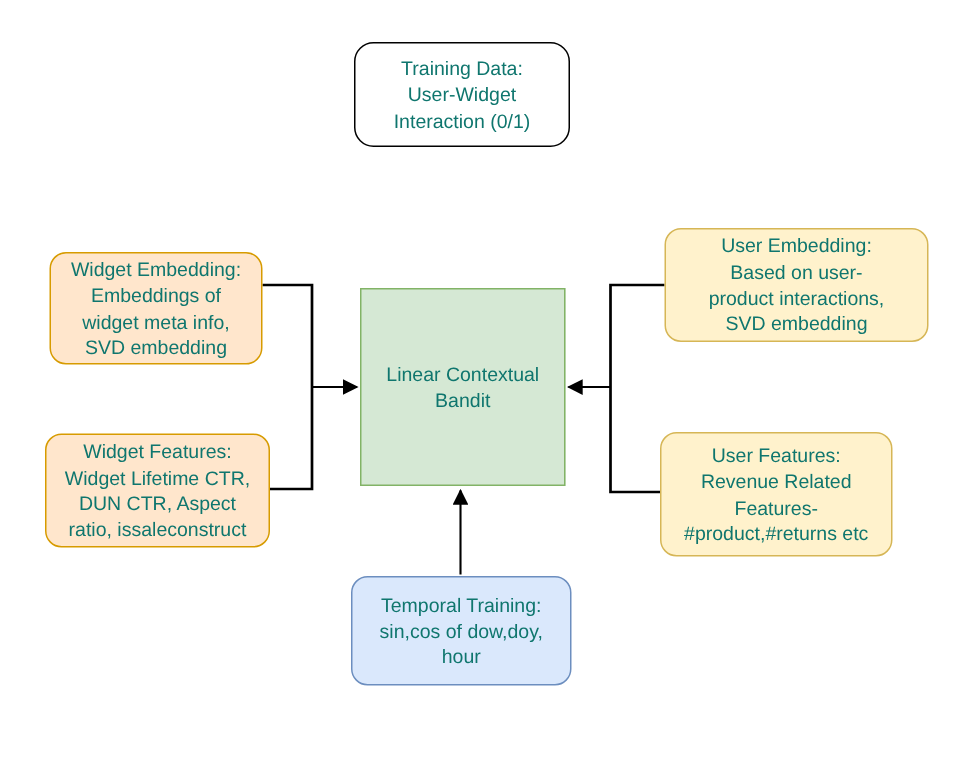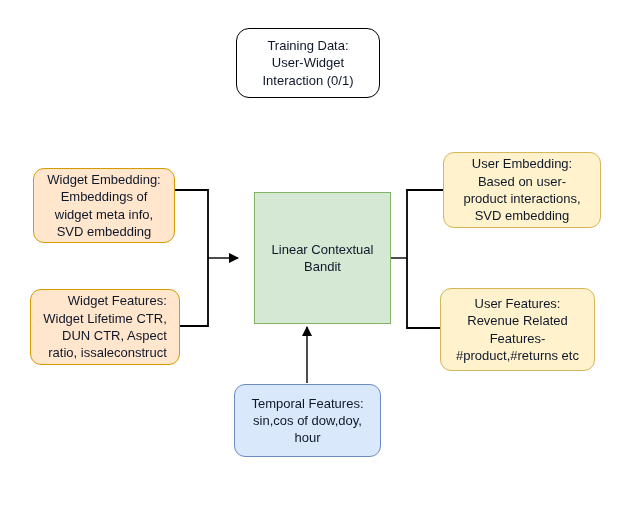--- a/index.html
+++ b/index.html
@@ -18,34 +18,34 @@
   .node {
     position: absolute;
     box-sizing: border-box;
     border: 1.6px solid #000;
     display: flex;
     align-items: center;
     justify-content: center;
     text-align: center;
     font-size: 13px;
     line-height: 1.33;
-    color: #0f172a;
+    color: #0f766e;
     padding: 2px 3px;
   }
   .node .label {
     white-space: pre-line;
   }
   .rounded { border-radius: 11px; }
 
   
   #n-training   { left: 236px; top: 28px;  width: 144px; height: 70px; border-radius: 13px; }
   #n-wembed     { left: 33px;  top: 152px; width: 142px; height: 75px; margin-top: 16px; }
   #n-wfeat      { left: 30px;  top: 289px; width: 150px; height: 76px; }
-  #n-bandit     { left: 240px; top: 192px; width: 137px; height: 132px; border-radius: 0; margin-left: 14px; }
-  #n-uembed     { left: 443px; top: 152px; width: 158px; height: 76px; }
+  #n-bandit     { left: 240px; top: 192px; width: 137px; height: 132px; border-radius: 0; }
+  #n-uembed     { left: 443px; top: 152px; width: 176px; height: 76px; }
   #n-ufeat      { left: 440px; top: 288px; width: 155px; height: 83px; }
   #n-temporal   { left: 234px; top: 384px; width: 147px; height: 73px; }
 
   svg.connectors {
     position: absolute;
     left: 0; top: 0;
     width: 640px;
     height: 510px;
     pointer-events: none;
   }
@@ -89,21 +89,21 @@
 Interaction (0/1)</span>
   </div>
 
   <div id="n-wembed" class="node rounded" style="background-color: rgb(255, 230, 204); border-color: rgb(215, 155, 0);">
     <span class="label">Widget Embedding:
 Embeddings of
 widget meta info,
 SVD embedding</span>
   </div>
 
-  <div id="n-wfeat" class="node rounded" style="background-color: rgb(255, 230, 204); border-color: rgb(215, 155, 0); text-align: right;">
+  <div id="n-wfeat" class="node rounded" style="background-color: rgb(255, 230, 204); border-color: rgb(215, 155, 0);">
     <span class="label">Widget Features:
 Widget Lifetime CTR,
 DUN CTR, Aspect
 ratio, issaleconstruct</span>
   </div>
 
   <div id="n-bandit" class="node" style="background-color: rgb(213, 232, 212); border-color: rgb(130, 179, 102);">
     <span class="label">Linear Contextual
 Bandit</span>
   </div>
@@ -116,18 +116,18 @@
   </div>
 
   <div id="n-ufeat" class="node rounded" style="background-color: rgb(255, 242, 204); border-color: rgb(214, 182, 86);">
     <span class="label">User Features:
 Revenue Related
 Features-
 #product,#returns etc</span>
   </div>
 
   <div id="n-temporal" class="node rounded" style="background-color: rgb(218, 232, 252); border-color: rgb(108, 142, 191);">
-    <span class="label">Temporal Features:
+    <span class="label">Temporal Training:
 sin,cos of dow,doy,
 hour</span>
   </div>
 
 </div>
 
 </body></html>

